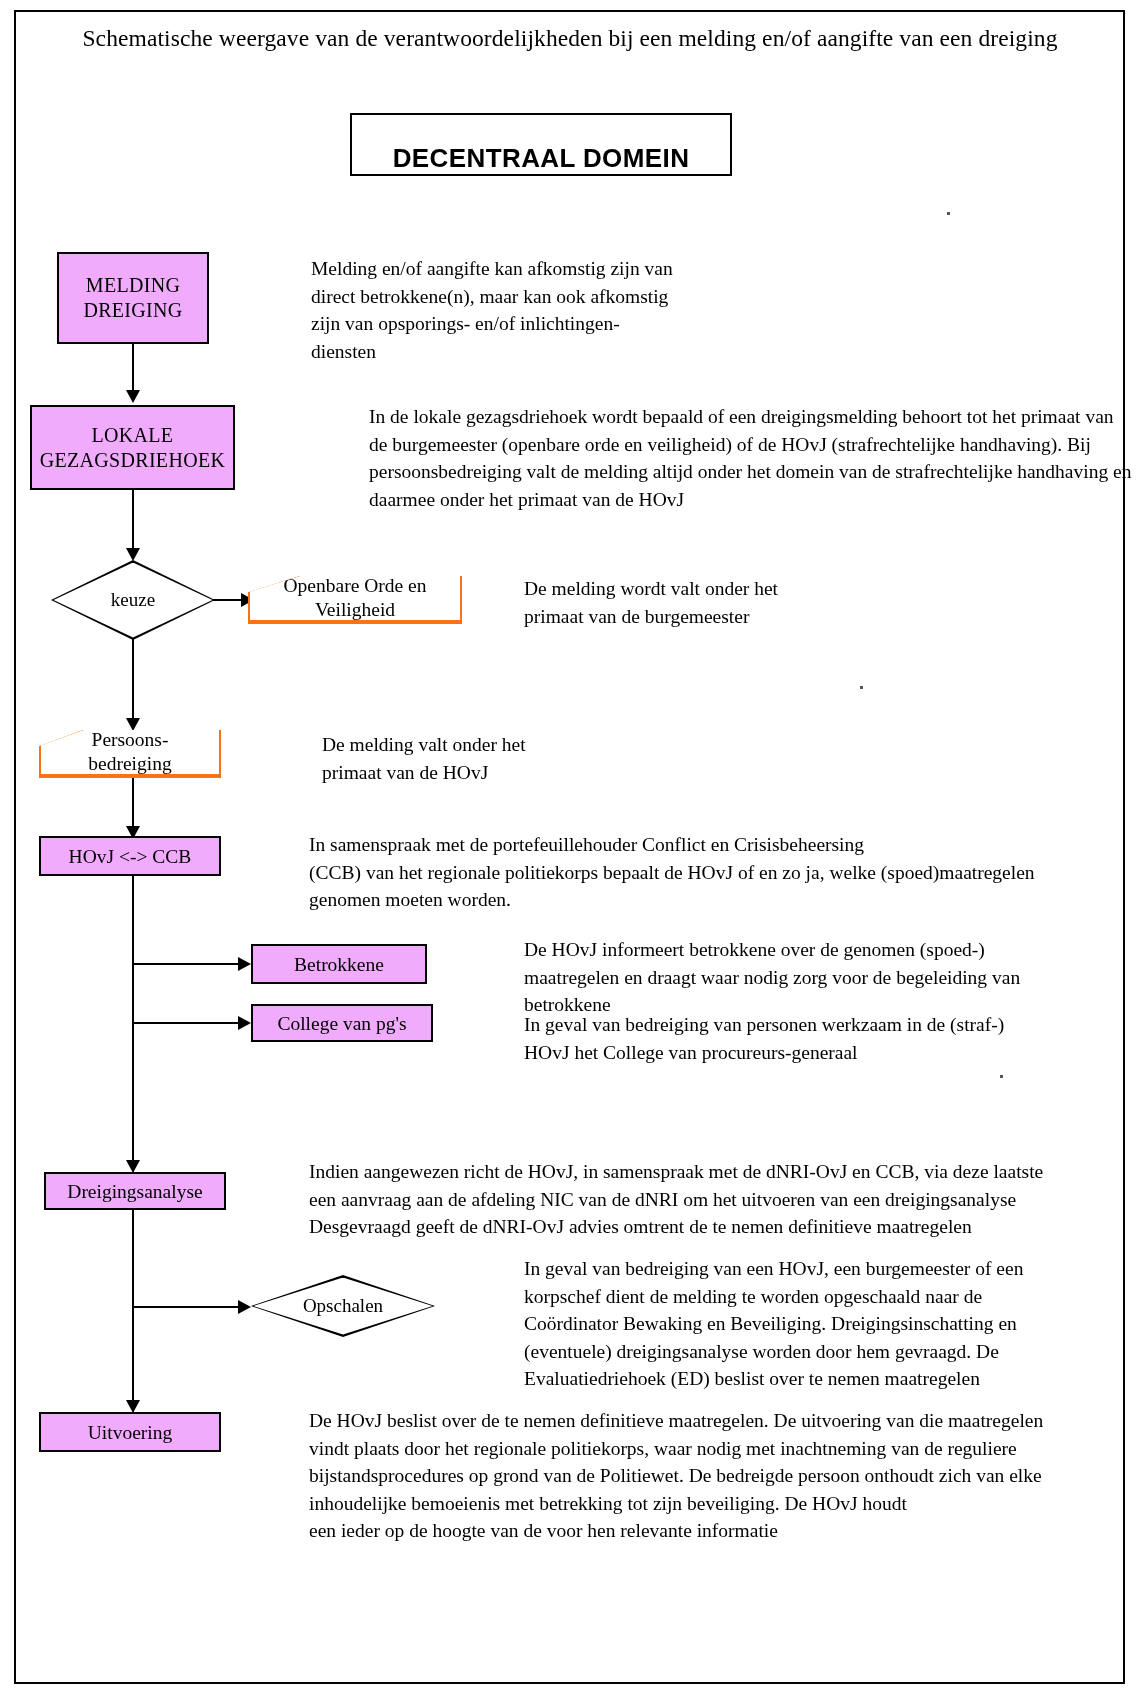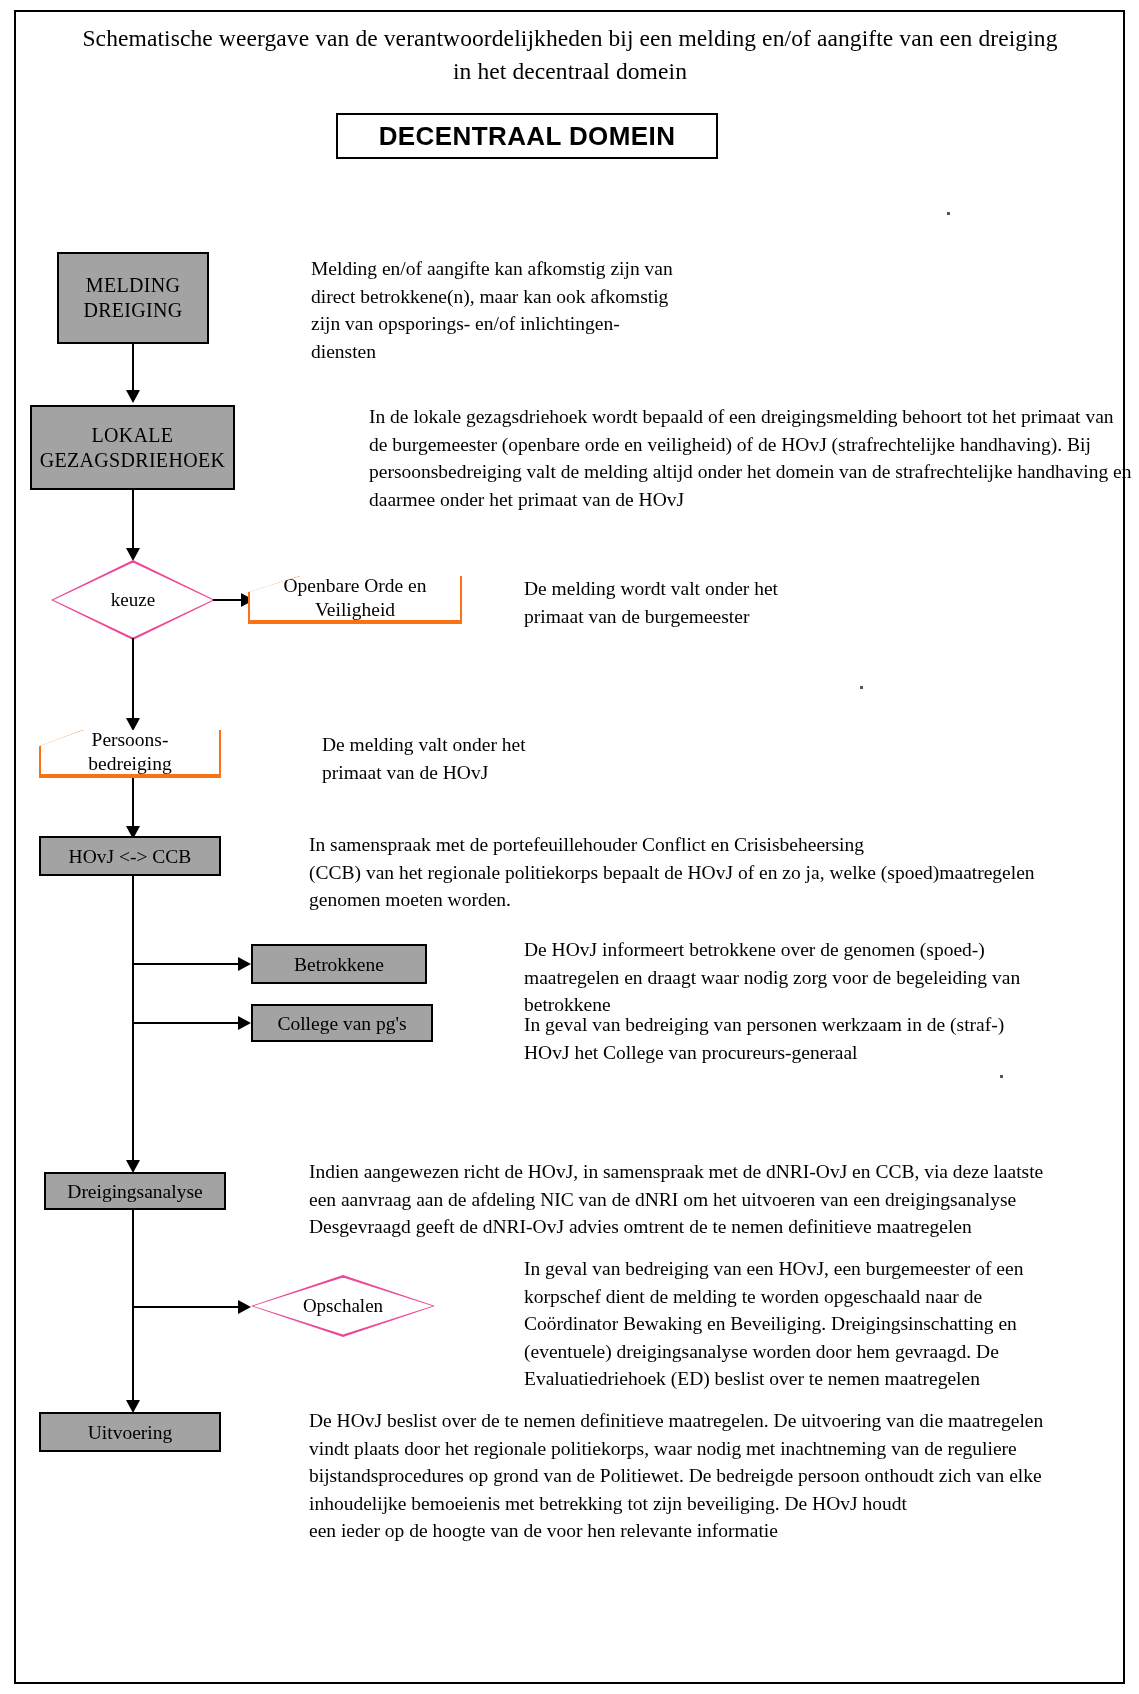--- a/index.html
+++ b/index.html
@@ -31,35 +31,35 @@
     font-size: 23.5px;
     line-height: 33px;
     letter-spacing: 0.1px;
   }
   #title .l1 { display: block; }
   #title .l2 { display: block; }
 
   
   #header-box {
     position: absolute;
-    left: 336px; top: 113px;
-    width: 382px; height: 46px;
+    left: 350px; top: 113px;
+    width: 382px; height: 63px;
     border: 2px solid #000;
-    display: flex; align-items: center; justify-content: center;
+    display: flex; align-items: flex-end; justify-content: center;
     font-family: "Liberation Sans", "DejaVu Sans", sans-serif;
     font-weight: bold;
     font-size: 26px;
     letter-spacing: 0.4px;
   }
 
   
   .node {
     position: absolute;
     border: 2px solid #000;
-    background: #a3a3a3;
+    background: #f0abfc;
     display: flex;
     align-items: center;
     justify-content: center;
     text-align: center;
     font-size: 19.5px;
     line-height: 25px;
   }
   .node.caps { font-size: 20px; letter-spacing: 0.3px; }
   .node .txt { display: block; padding: 0 4px; }
 
@@ -76,21 +76,21 @@
     height: calc(100% - 4px);
     clip-path: polygon(24% 0%, 100% 0%, 100% 100%, 0% 100%, 0% 34%);
     display: flex; align-items: center; justify-content: center;
     text-align: center;
     font-size: 19.5px; line-height: 24px;
   }
 
   
   .diamond {
     position: absolute;
-    background: #ec4899;
+    background: #000000;
     clip-path: polygon(50% 0%, 100% 50%, 50% 100%, 0% 50%);
     display: flex; align-items: center; justify-content: center;
   }
   .diamond > .inner {
     background: #fff;
     width: calc(100% - 5px);
     height: calc(100% - 5px);
     clip-path: polygon(50% 0%, 100% 50%, 50% 100%, 0% 50%);
     display: flex; align-items: center; justify-content: center;
     font-size: 19px;
@@ -136,21 +136,20 @@
 </style>
 </head>
 <body>
 
 <div id="page">
 
   <div id="frame"></div>
 
   <div id="title">
     <span class="l1">Schematische weergave van de verantwoordelijkheden bij een melding en/of aangifte van een dreiging</span>
-    <span class="l2">in het decentraal domein</span>
   </div>
 
   <div id="header-box">
     <span>DECENTRAAL DOMEIN</span>
   </div>
 
   <div class="node caps" style="left:57px; top:252px; width:152px; height:92px;">
     <span class="txt">
       <span>MELDING</span><br>
       <span>DREIGING</span>

